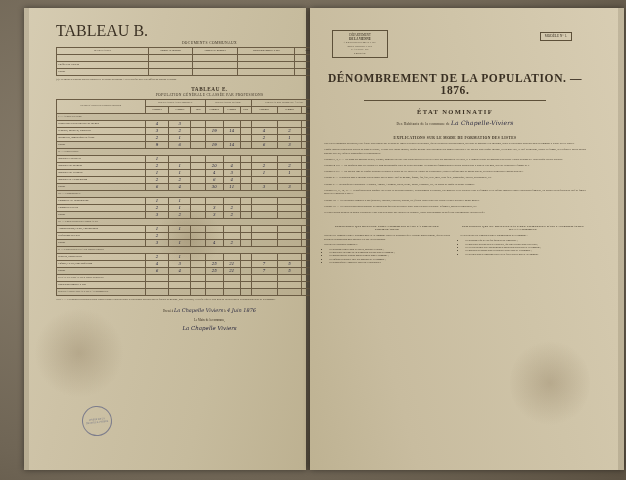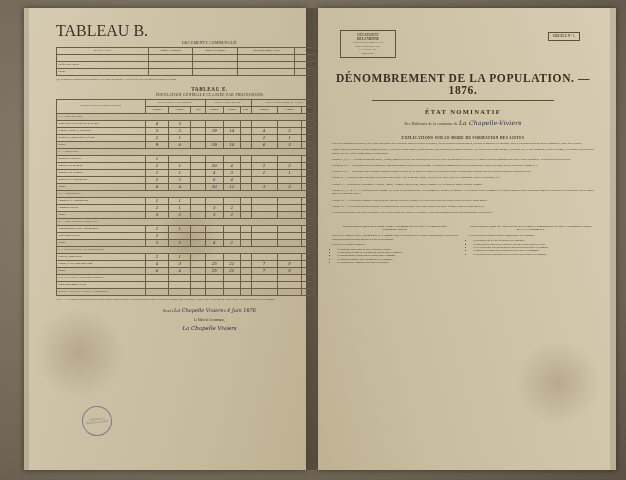--- a/index.html
+++ b/index.html
@@ -19,24 +19,23 @@
     position:absolute;top:8px;height:462px;
     background:#cfc4a8;
     box-shadow:0 0 6px rgba(0,0,0,.45);
   }
   .page.left{
     left:24px;width:282px;
     background:
       linear-gradient(105deg,#d6ccb2 0%,#cdc2a6 35%,#c6bb9d 70%,#bdb191 100%);
   }
   .page.right{
-    left:318px;width:258px;
+    left:310px;width:314px;
     background:
       linear-gradient(255deg,#d8cdb3 0%,#cfc4a8 40%,#c8bc9f 75%,#beb292 100%);
-    padding-left: 40px;
   }
   
   .gutter{
     position:absolute;top:8px;left:300px;width:22px;height:462px;
     background:linear-gradient(90deg,rgba(60,50,35,0) 0%,rgba(60,50,35,.45) 45%,rgba(60,50,35,.5) 55%,rgba(60,50,35,0) 100%);
     pointer-events:none;
   }
   .stain{
     position:absolute;border-radius:50%;
     background:radial-gradient(circle,rgba(120,100,70,.28) 0%,rgba(120,100,70,0) 70%);

